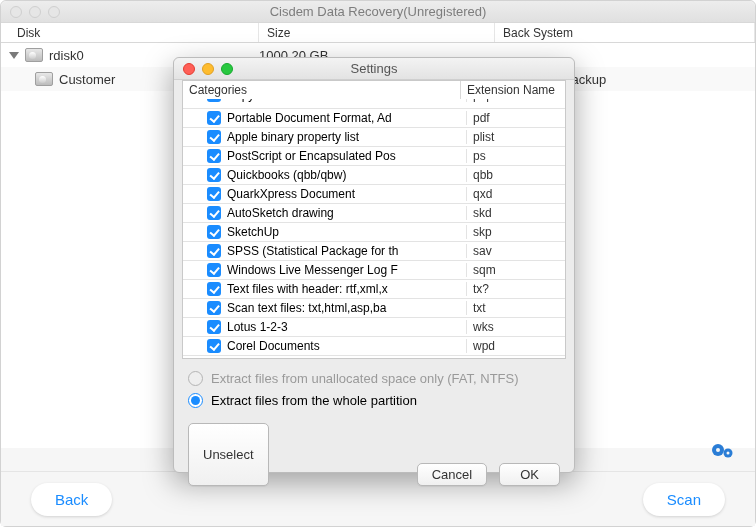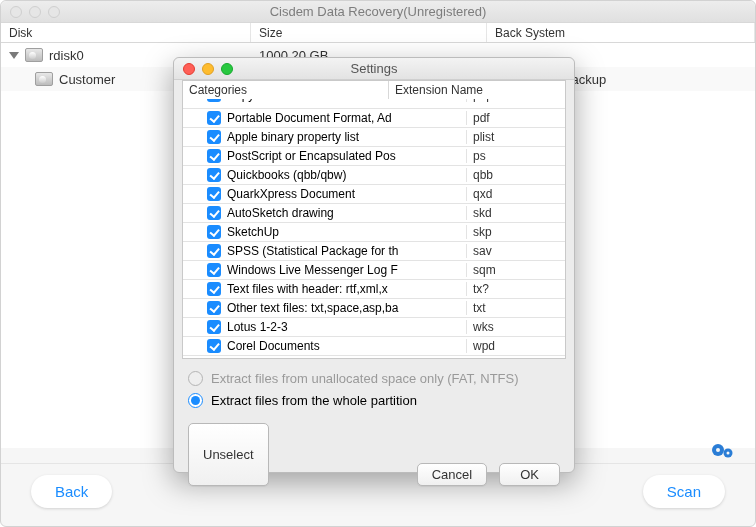--- a/index.html
+++ b/index.html
@@ -8,54 +8,54 @@
   
   .main-window { width: 756px; height: 527px; background: #f6f6f6; border: 1px solid #d2d2d2; border-radius: 6px; position: relative; }
   .main-titlebar { height: 22px; background: linear-gradient(#ededed,#e0e0e0); border-bottom:1px solid #d8d8d8; border-radius:6px 6px 0 0; position: relative; }
   .traffic { position:absolute; left:9px; top:5px; display:flex; gap:7px; }
   .tl { width:12px; height:12px; border-radius:50%; }
   .tl-red { background:#e6e6e6; border:1px solid #cfcfcf; }
   .tl-yel { background:#e6e6e6; border:1px solid #cfcfcf; }
   .tl-grn { background:#e6e6e6; border:1px solid #cfcfcf; }
   .main-title { text-align:center; font-size:13px; color:#7d7d7d; line-height:22px; }
   
-  .col-headers { height:20px; display:flex; background:#fff; border-bottom:1px solid #d8d8d8; font-size:12px; color:#333; }
+  .col-headers { height:20px; display:flex; background:#fff; border-bottom:1px solid #d8d8d8; font-size:12px; color:#333;padding-left:8px; }
   .col-headers div { padding:2px 8px; border-right:1px solid #e6e6e6; display:flex; align-items:center; }
   .ch-disk { width:250px; }
   .ch-size { width:236px; }
   .ch-fs { flex:1; }
   
   .disklist { background:#fff; height:405px; }
   .drow { display:flex; align-items:center; height:24px; font-size:13px; color:#333; }
   .drow-disk { width:250px; display:flex; align-items:center; gap:6px; padding-left:8px;}
   .drow-size { width:236px; padding-left:8px;}
   .drow-fs { flex:1; padding-left:8px;}
   .tri { display:inline-block; width:0;height:0;border-left:5px solid transparent;border-right:5px solid transparent;border-top:7px solid #7a7a7a; }
   .hdd-icon { width:18px; height:14px; background:linear-gradient(#e8e8e8,#bcbcbc); border:1px solid #9f9f9f; border-radius:2px; position:relative; }
   .hdd-icon::after { content:""; position:absolute; left:3px; top:3px; width:7px;height:7px; border-radius:50%; background:linear-gradient(#fff,#ccc);}
   .drow-sel { background:#f9f9f9;}
   .drow2 .drow-disk { padding-left:34px; }
   
-  .bottombar { position:absolute; bottom:8px; left:0; right:0; height:55px; background:#f6f6f6; border-top:1px solid #e5e5e5; display:flex; align-items:center; justify-content:space-between; padding:0 30px;}
+  .bottombar { position:absolute; bottom:0; left:0; right:0; height:55px; background:#f6f6f6; border-top:1px solid #e5e5e5; display:flex; align-items:center; justify-content:space-between; padding:0 30px;}
   .pillbtn { background:#fff; border:none; border-radius:18px; padding:8px 24px; font-size:15px; color:#1a8cff; box-shadow:0 1px 3px rgba(0,0,0,0.15); cursor:pointer; }
   
   .gears { position:absolute; right:20px; bottom:62px; font-size:18px; color:#2a7dd6; cursor:pointer; }
   
   
   .sheet { position:absolute; left:172px; top:56px; width:402px; height:416px; background:#ececec; border:1px solid #bcbcbc; border-radius:6px; box-shadow:0 10px 30px rgba(0,0,0,0.35); }
   .sheet-tb { height:22px; background:linear-gradient(#f3f3f3,#e3e3e3); border-bottom:1px solid #cfcfcf; border-radius:6px 6px 0 0; position:relative;}
   .sheet-tb .traffic { left:9px; top:5px;}
   .sheet-tb .tl-red2 { background:#ff5f57; border:1px solid #e33e32;}
   .sheet-tb .tl-yel2 { background:#febc2e; border:1px solid #e0a024;}
   .sheet-tb .tl-grn2 { background:#28c840; border:1px solid #17a92e;}
   .sheet-title { text-align:center; font-size:13px; color:#555; line-height:22px;}
   
   .sheet-headers { display:flex; background:#fff; border-bottom:1px solid #d8d8d8; font-size:12px; color:#333; margin:0 8px; border:1px solid #c9c9c9; border-bottom:none;}
   .sheet-headers div { padding:2px 6px; }
-  .sh-cat { width:206px; border-right:1px solid #d8d8d8;}
+  .sh-cat { width:278px; border-right:1px solid #d8d8d8;}
   .sh-ext { flex:1;}
   
   .sheet-list { margin:0 8px; border:1px solid #c9c9c9; border-top:none; background:#fff; height:260px; overflow:hidden; position:relative;}
   .srow { display:flex; align-items:center; height:19px; font-size:12px; border-bottom:1px solid #e3e3e3;}
   .srow .sc-cat { width:284px; display:flex; align-items:center; gap:6px; padding-left:24px; overflow:hidden; white-space:nowrap; border-right:1px solid #e3e3e3;}
   .srow .sc-ext { flex:1; padding-left:6px; color:#333;}
   .srow.cut { height:10px; overflow:hidden; }
   .srow.cut .sc-cat, .srow.cut .sc-ext { transform:translateY(-9px); }
   .chk { width:14px; height:14px; border-radius:3px; background:#1a8cff; display:inline-flex; align-items:center; justify-content:center; flex-shrink:0;}
   .chk::after { content:""; width:4px; height:7px; border:solid #fff; border-width:0 2px 2px 0; transform:rotate(40deg) translateY(-1px);}
@@ -216,21 +216,21 @@
         <div class="srow">
           <div class="sc-cat">
             <span class="chk"></span>
             <span>Text files with header: rtf,xml,x</span>
           </div>
           <div class="sc-ext">tx?</div>
         </div>
         <div class="srow">
           <div class="sc-cat">
             <span class="chk"></span>
-            <span>Other text files: txt,space,asp,ba</span>
+            <span>Scan text files: txt,html,asp,ba</span>
           </div>
           <div class="sc-ext">txt</div>
         </div>
         <div class="srow">
           <div class="sc-cat">
             <span class="chk"></span>
             <span>Lotus 1-2-3</span>
           </div>
           <div class="sc-ext">wks</div>
         </div>

